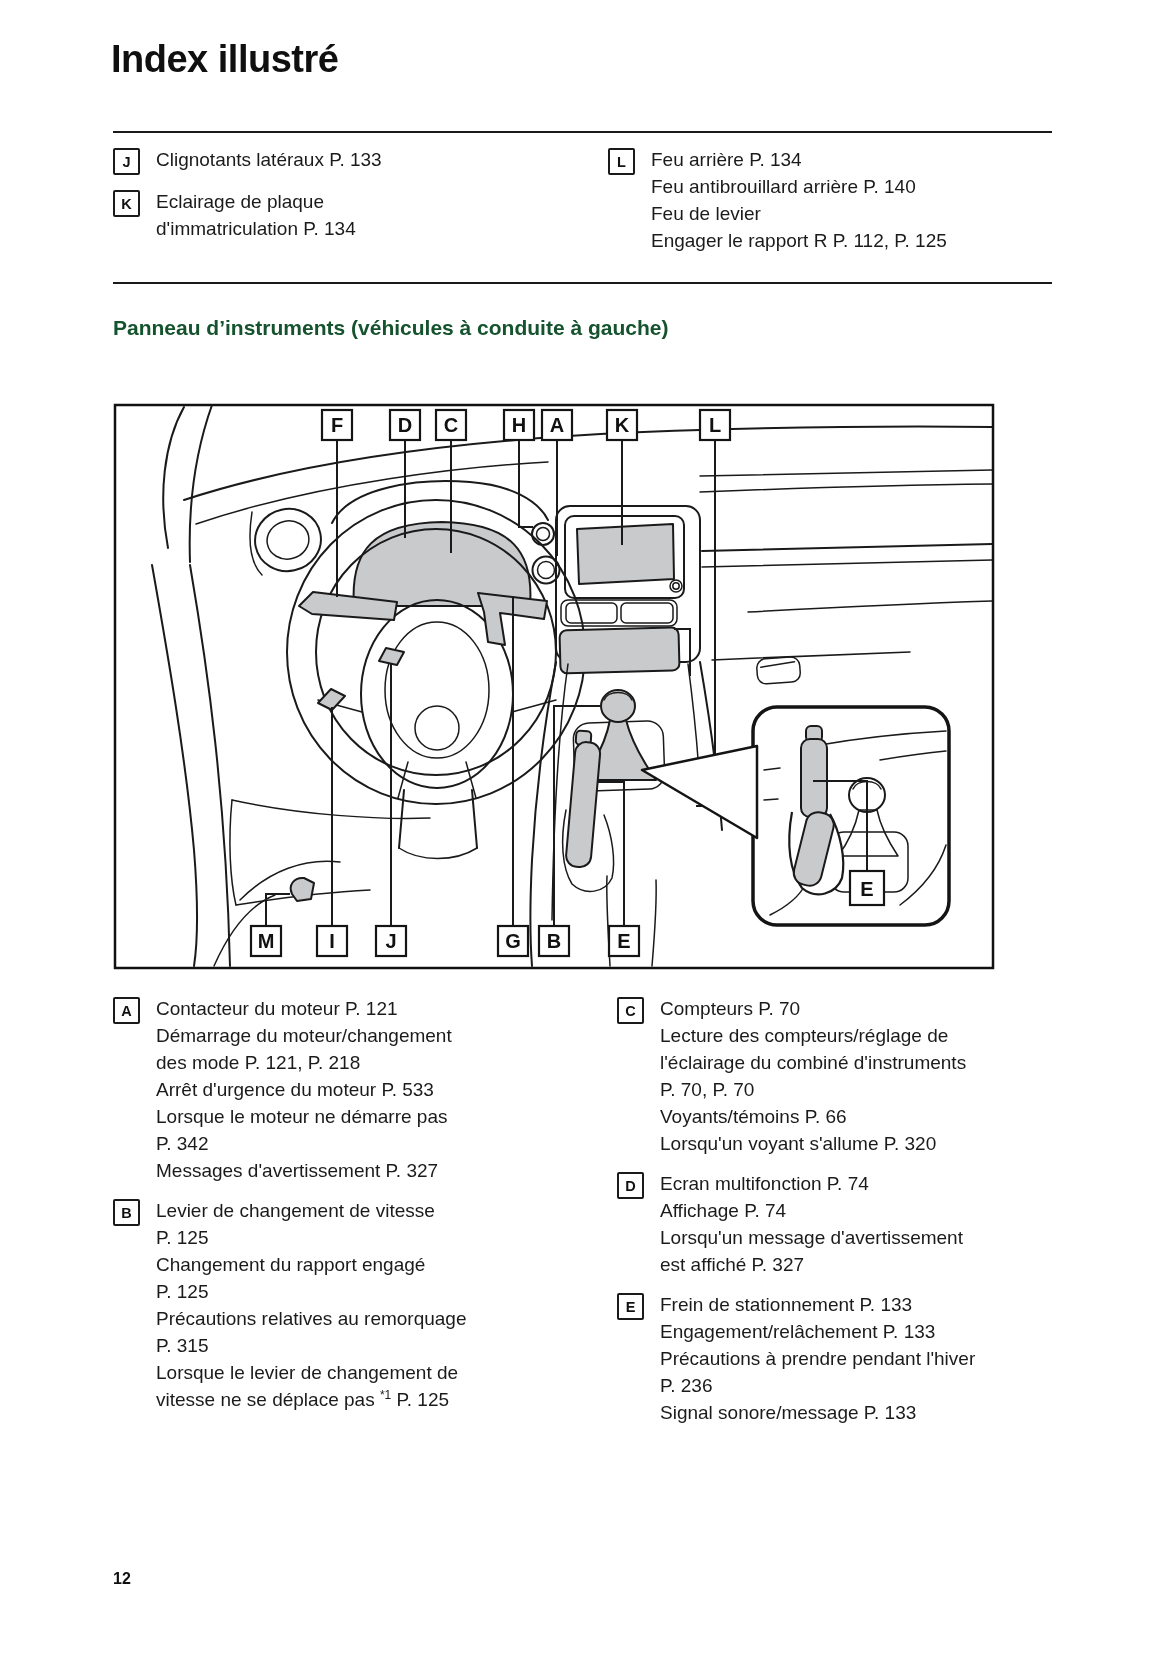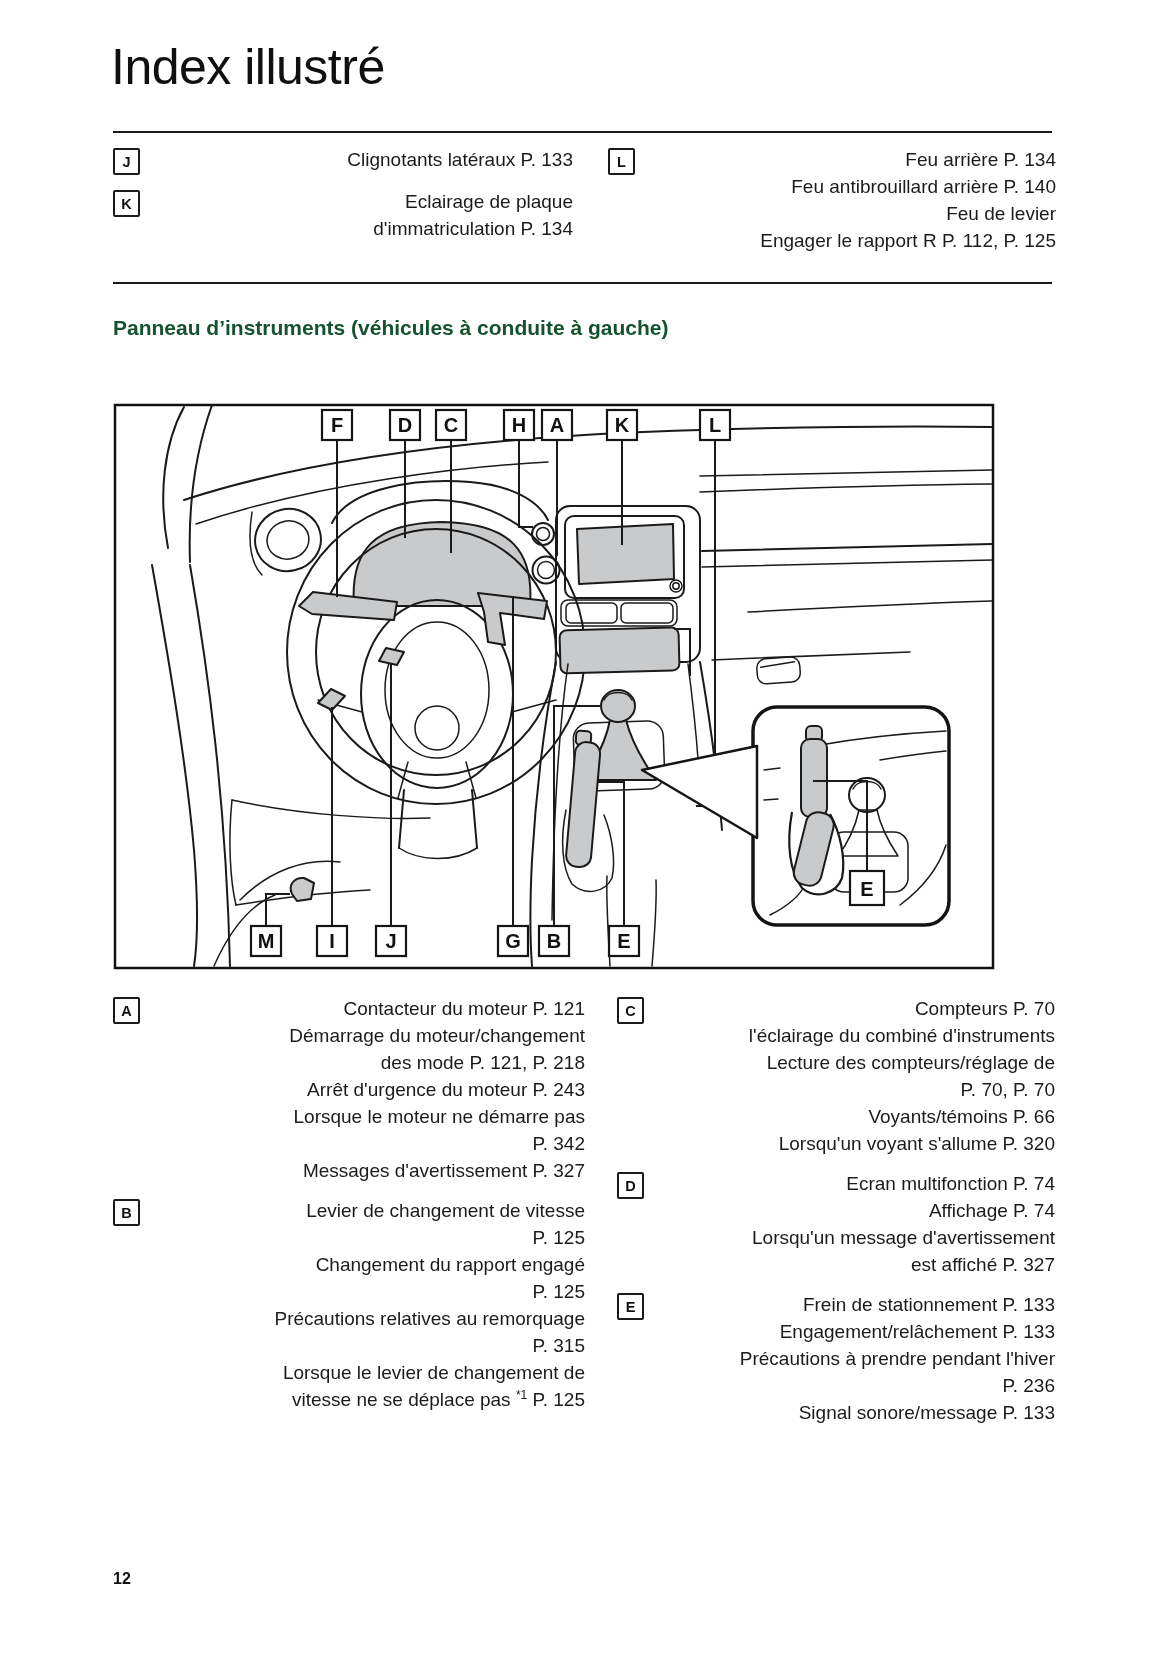--- a/index.html
+++ b/index.html
@@ -7,21 +7,21 @@
     position:relative;
     width:1165px;height:1653px;
     background:#ffffff;
     font-family:"Liberation Sans", sans-serif;
     color:#1b1b1b;
     margin:0 auto;
     overflow:hidden;
   }
   .page-title{
     position:absolute;left:111px;top:38px;
-    font-size:50px;font-weight:400;letter-spacing:-0.5px;color:#101010;
+    font-size:38px;font-weight:700;letter-spacing:-0.5px;color:#101010;
   }
   .rule{position:absolute;left:113px;width:939px;height:2px;background:#1a1a1a;}
   #rule1{top:131px;}
   #rule2{top:282px;}
   .section-heading{
     position:absolute;left:113px;top:316px;
     font-size:21px;font-weight:700;color:#14532d;
   }
   .index-col{position:absolute;}
   #top-index-left{left:113px;top:146px;width:460px;}
@@ -29,21 +29,21 @@
   #bottom-index-left{left:113px;top:995px;width:472px;}
   #bottom-index-right{left:617px;top:995px;width:438px;}
   .entry{display:flex;margin-bottom:13px;}
   .tag{
     flex:0 0 auto;width:23px;height:23px;
     border:2px solid #1a1a1a;border-radius:2px;
     display:flex;align-items:center;justify-content:center;
     font-weight:700;font-size:14.5px;color:#111;
     margin:2px 16px 0 0;background:#fff;
   }
-  .lines{flex:1 1 auto;text-align:right;}
+  .lines{flex:1 1 auto;}
   .line{font-size:19px;line-height:27px;color:#1b1b1b;}
   .line sup{font-size:12px;line-height:0;vertical-align:super;}
   .diagram-wrap{position:absolute;left:113px;top:403px;width:882px;height:567px;}
   .page-number{
     position:absolute;left:113px;top:1570px;
     font-size:16px;font-weight:700;color:#101010;
   }
   
   .ln{fill:none;stroke:#1a1a1a;stroke-width:2;stroke-linecap:round;stroke-linejoin:round;}
   .ln-thin{fill:none;stroke:#1a1a1a;stroke-width:1.5;stroke-linecap:round;stroke-linejoin:round;}
@@ -269,21 +269,21 @@
     </svg>
   </div>
 
   <div class="index-col" id="bottom-index-left">
       <div class="entry">
         <span class="tag">A</span>
         <div class="lines">
           <div class="line">Contacteur du moteur P. 121</div>
           <div class="line">Démarrage du moteur/changement</div>
           <div class="line">des mode P. 121, P. 218</div>
-          <div class="line">Arrêt d'urgence du moteur P. 243</div>
+          <div class="line">Arrêt d'urgence du moteur P. 533</div>
           <div class="line">Lorsque le moteur ne démarre pas</div>
           <div class="line">P. 342</div>
           <div class="line">Messages d'avertissement P. 327</div>
         </div>
       </div>
       <div class="entry">
         <span class="tag">B</span>
         <div class="lines">
           <div class="line">Levier de changement de vitesse</div>
           <div class="line">P. 125</div>
@@ -294,22 +294,22 @@
           <div class="line">Lorsque le levier de changement de</div>
           <div class="line">vitesse ne se déplace pas <sup>*1</sup> P. 125</div>
         </div>
       </div>
     </div>
   <div class="index-col" id="bottom-index-right">
       <div class="entry">
         <span class="tag">C</span>
         <div class="lines">
           <div class="line">Compteurs P. 70</div>
+          <div class="line">Lecture des compteurs/réglage de</div>
           <div class="line">l'éclairage du combiné d'instruments</div>
-          <div class="line">Lecture des compteurs/réglage de</div>
           <div class="line">P. 70, P. 70</div>
           <div class="line">Voyants/témoins P. 66</div>
           <div class="line">Lorsqu'un voyant s'allume P. 320</div>
         </div>
       </div>
       <div class="entry">
         <span class="tag">D</span>
         <div class="lines">
           <div class="line">Ecran multifonction P. 74</div>
           <div class="line">Affichage P. 74</div>

